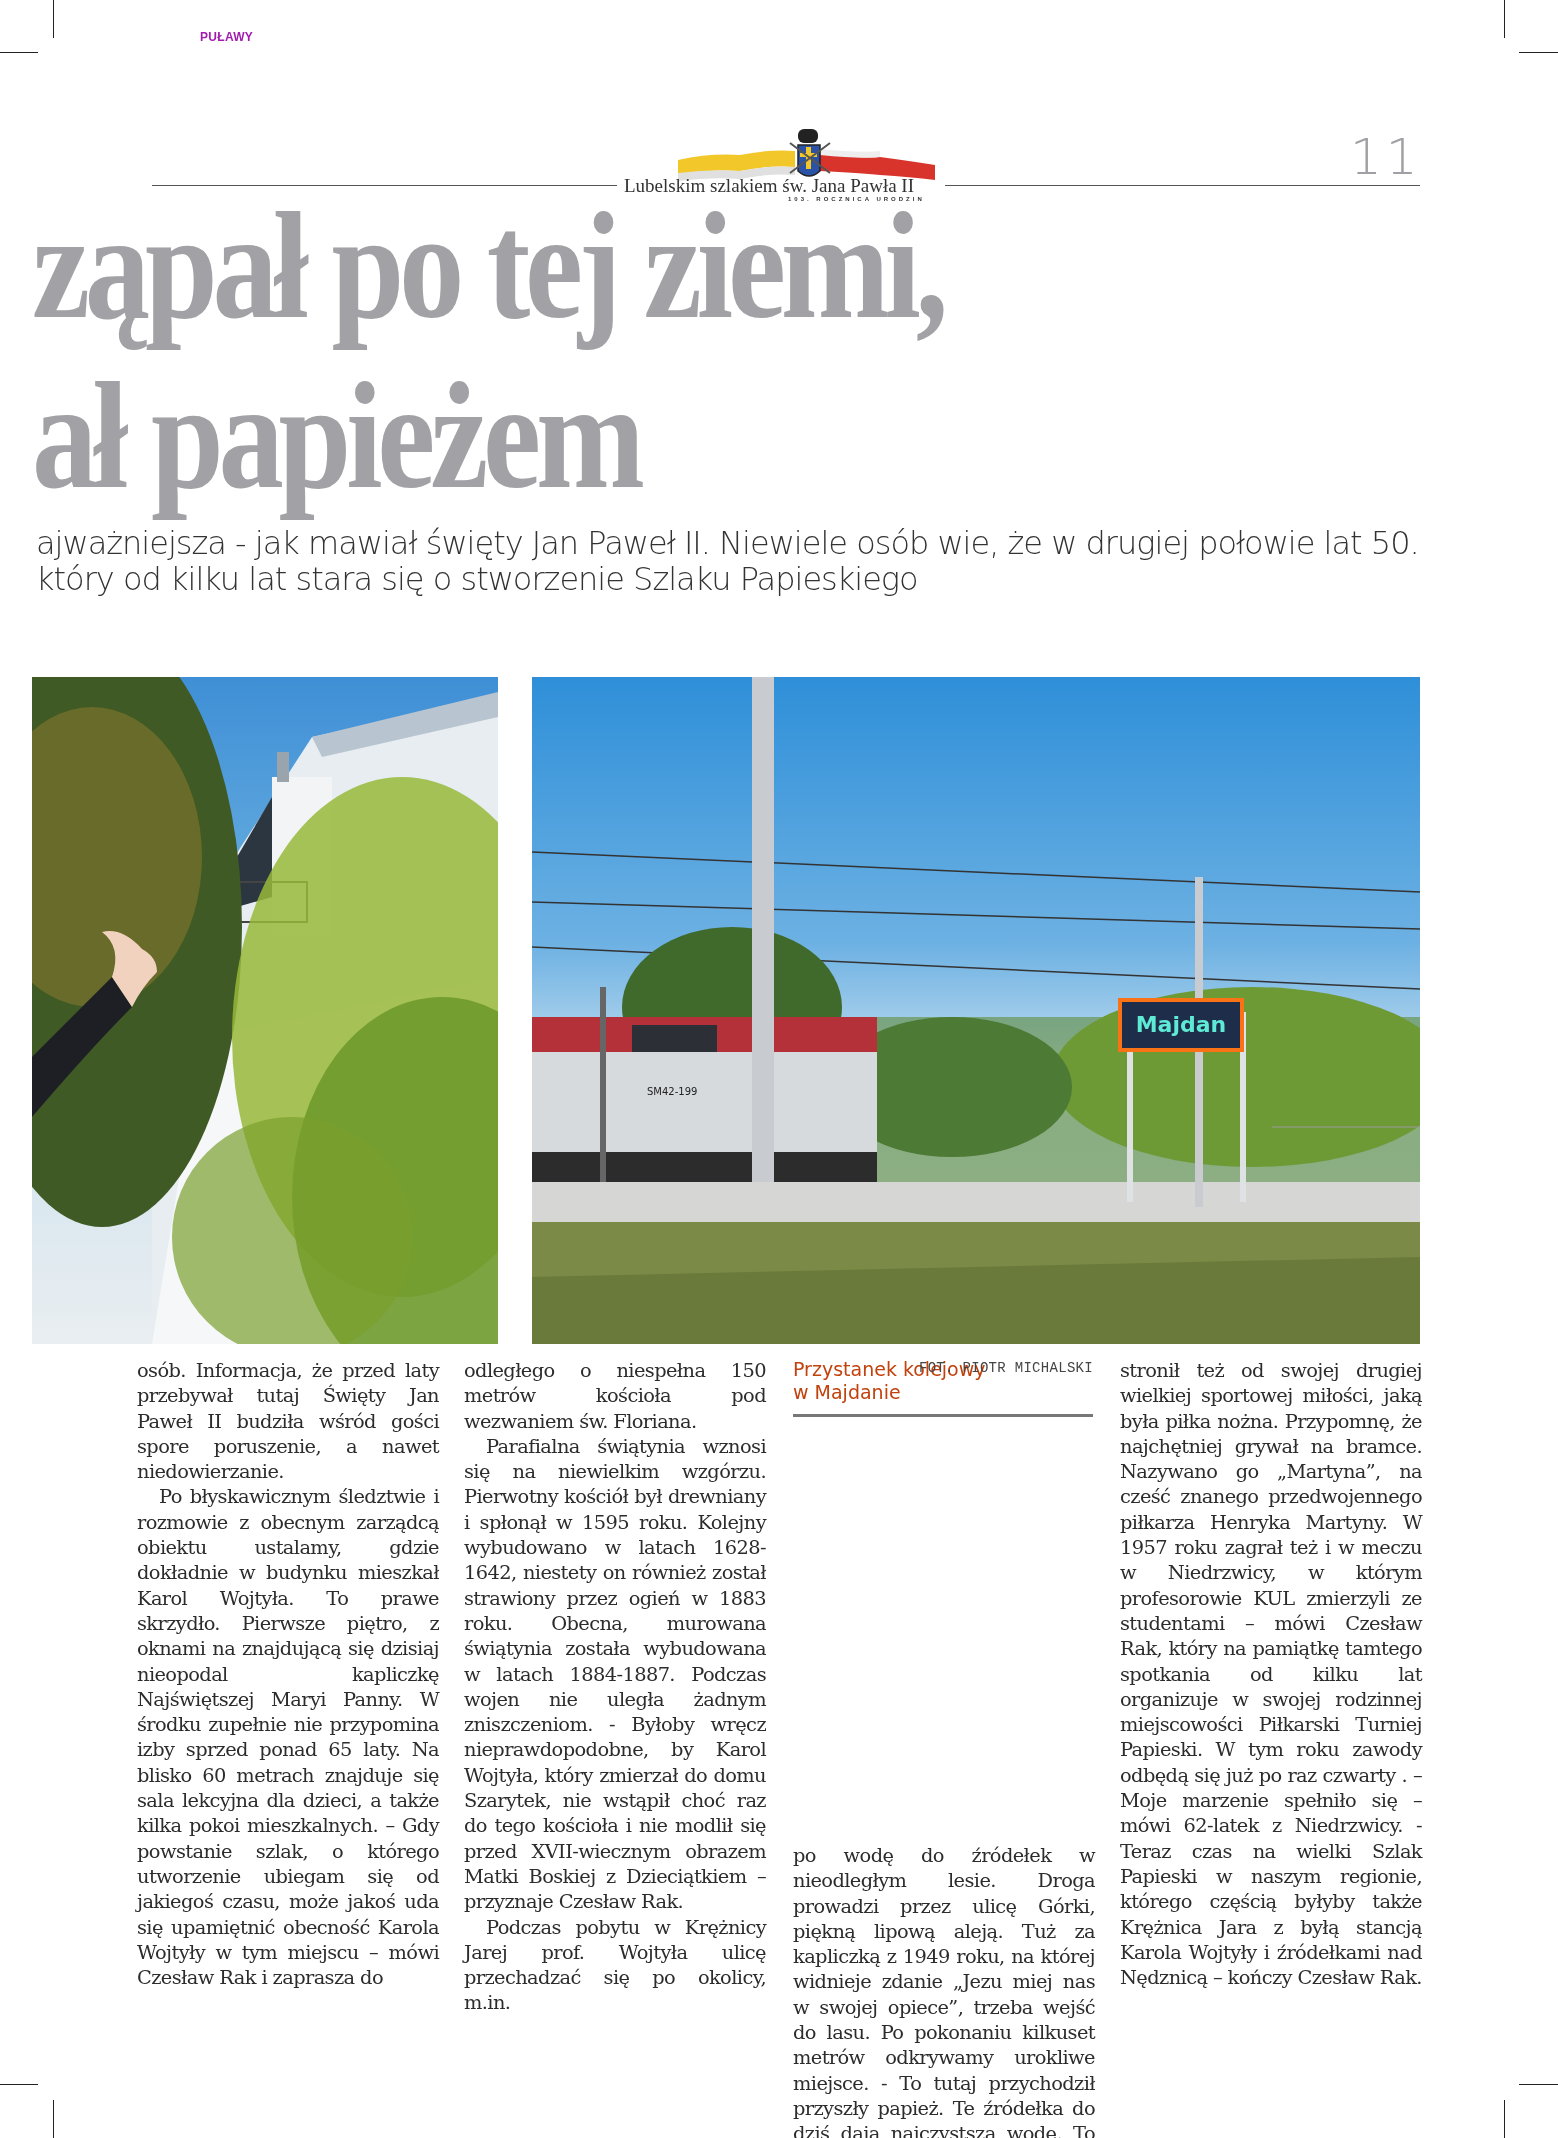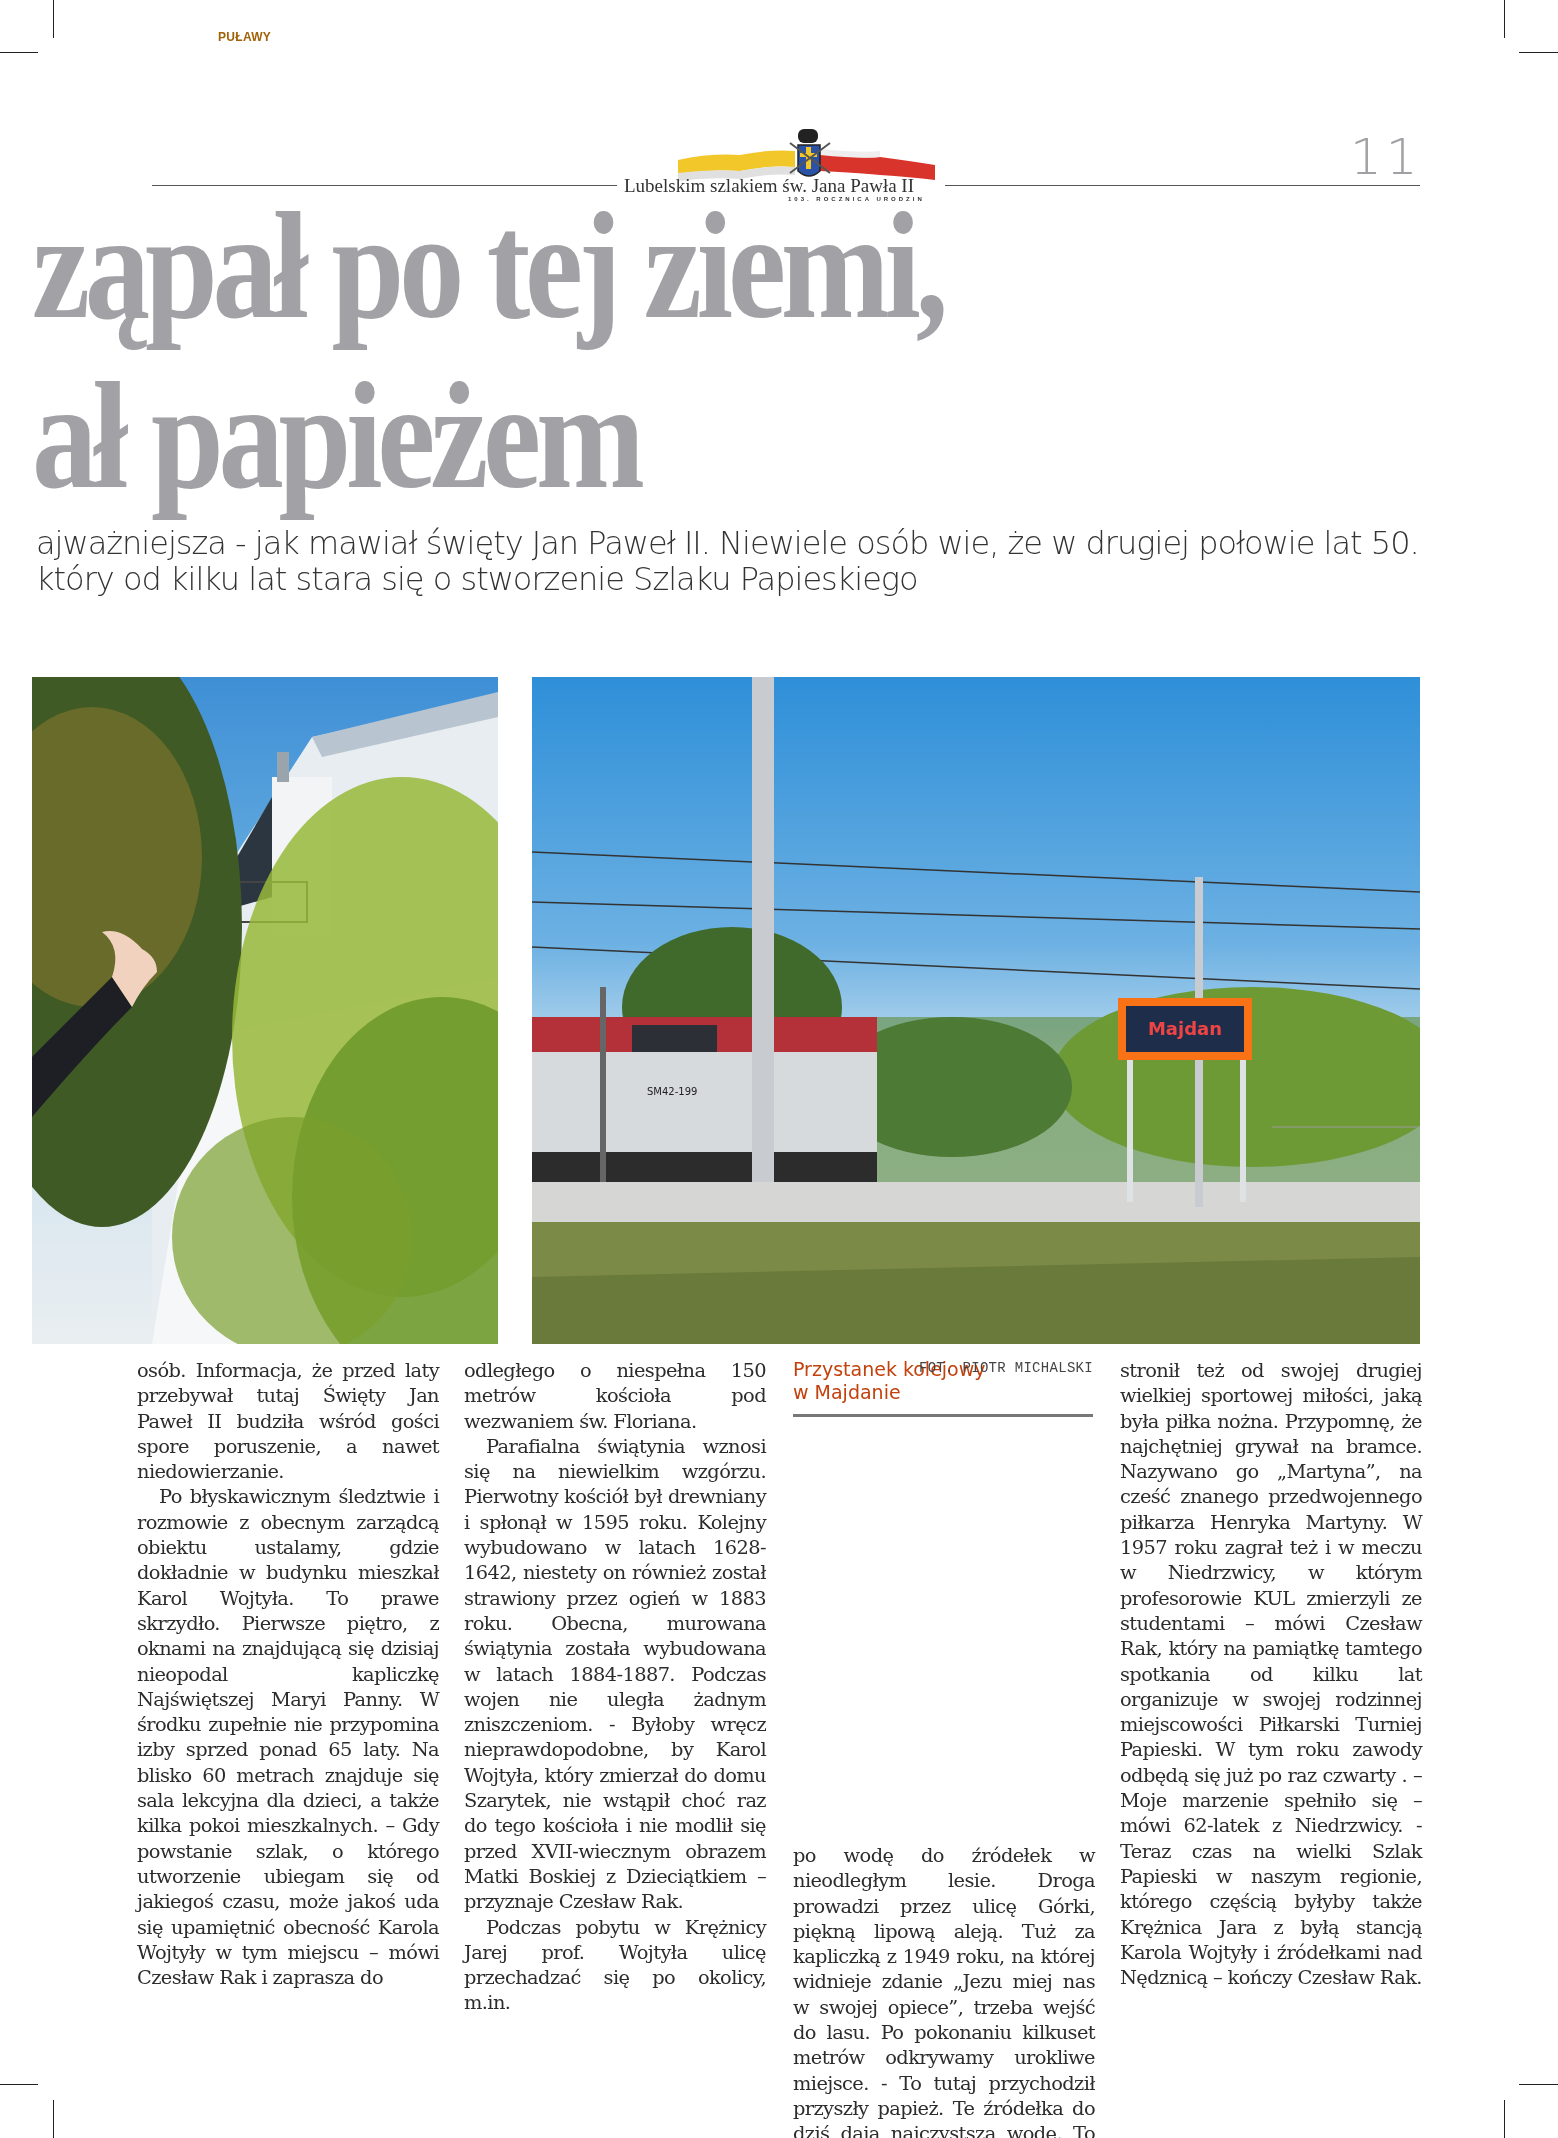--- a/index.html
+++ b/index.html
@@ -1,18 +1,18 @@
 <!DOCTYPE html>
 <html><head>
 <meta charset="utf-8">
 <style>
   html, body { margin:0; padding:0; background:#fff; }
   body { width:1558px; height:2138px; position:relative; overflow:hidden; font-family:"DejaVu Serif", serif; color:#2a2a2a; }
   .crop { position:absolute; background:#222; }
-  .section-tag { position:absolute; left:182px; top:30px; font-family:"Liberation Sans", sans-serif; font-weight:bold; font-size:12px; color:#a16207; letter-spacing:0.3px;padding-left:36px; }
+  .section-tag { position:absolute; left:164px; top:30px; font-family:"Liberation Sans", sans-serif; font-weight:bold; font-size:12px; color:#a21caf; letter-spacing:0.3px;padding-left:36px; }
   .rule-left { position:absolute; left:152px; top:185px; width:465px; height:1px; background:#555; }
   .rule-right { position:absolute; left:945px; top:185px; width:475px; height:1px; background:#555; }
   .page-num { position:absolute; left:1350px; top:128px; font-family:"DejaVu Sans", sans-serif; font-weight:200; font-size:50px; color:#a0a0a4; letter-spacing:4px; }
   .logo { position:absolute; left:620px; top:125px; width:320px; height:80px; }
   .logo-text { position:absolute; left:624px; top:175px; font-family:"Liberation Serif", serif; font-size:19px; color:#333; white-space:nowrap; }
   .logo-sub { position:absolute; left:788px; top:196px; font-family:"Liberation Sans", sans-serif; font-size:6px; letter-spacing:3px; color:#333; font-weight:bold; }
   .headline { position:absolute; left:32px; font-family:"Liberation Serif", serif; font-weight:bold; color:#a2a2a6; font-size:152px; line-height:1; white-space:nowrap; letter-spacing:-6px; transform:scaleX(0.86); transform-origin:left top; }
   .h1 { top:190px; }
   .h2 { top:360px; }
   .lead { position:absolute; left:36px; top:525px; width:1420px; font-family:"DejaVu Sans", sans-serif; font-weight:200; font-size:32px; line-height:36px; color:#333; letter-spacing:-1px; }
@@ -23,21 +23,21 @@
   .col { position:absolute; top:1358px; width:302px; font-size:19.4px; line-height:25.3px; text-align:justify; hyphens:manual; color:#2c2c2c; font-family:"DejaVu Serif", serif; letter-spacing:-0.6px; }
   .col p { margin:0; }
   .col p.indent { text-indent:22px; }
   .col1 { left:137px; }
   .col2 { left:464px; }
   .col3 { left:793px; top:1843px; }
   .col4 { left:1120px; }
   .caption { position:absolute; left:793px; top:1358px; width:300px; font-family:"DejaVu Sans", sans-serif; font-size:19px; line-height:23px; color:#c2410c; }
   .caption-rule { position:absolute; left:793px; top:1414px; width:300px; height:3px; background:#777; }
   .credit { position:absolute; left:793px; top:1360px; width:300px; text-align:right; font-family:Liberation Mono, monospace; font-size:14px; color:#444; letter-spacing:0.3px; }
-  .sign { position:absolute; left:1118px; top:998px; width:118px; height:46px; background:#1d2d4a; color:#ef4444; font-family:"DejaVu Sans", sans-serif; font-weight:bold; font-size:18px; text-align:center; line-height:46px; border:8px solid #f97316; }
+  .sign { position:absolute; left:1118px; top:998px; width:118px; height:46px; background:#1d2d4a; color:#5eead4; font-family:"DejaVu Sans", sans-serif; font-weight:bold; font-size:22px; text-align:center; line-height:46px; border:4px solid #f97316; }
 </style>
 </head>
 <body>
 
 <div class="crop" style="left:53px;top:0;width:1px;height:38px;"></div>
 <div class="crop" style="left:0;top:52px;width:38px;height:1px;"></div>
 <div class="crop" style="left:1504px;top:0;width:1px;height:38px;"></div>
 <div class="crop" style="left:1519px;top:52px;width:39px;height:1px;"></div>
 <div class="crop" style="left:0;top:2084px;width:38px;height:1px;"></div>
 <div class="crop" style="left:53px;top:2100px;width:1px;height:38px;"></div>

